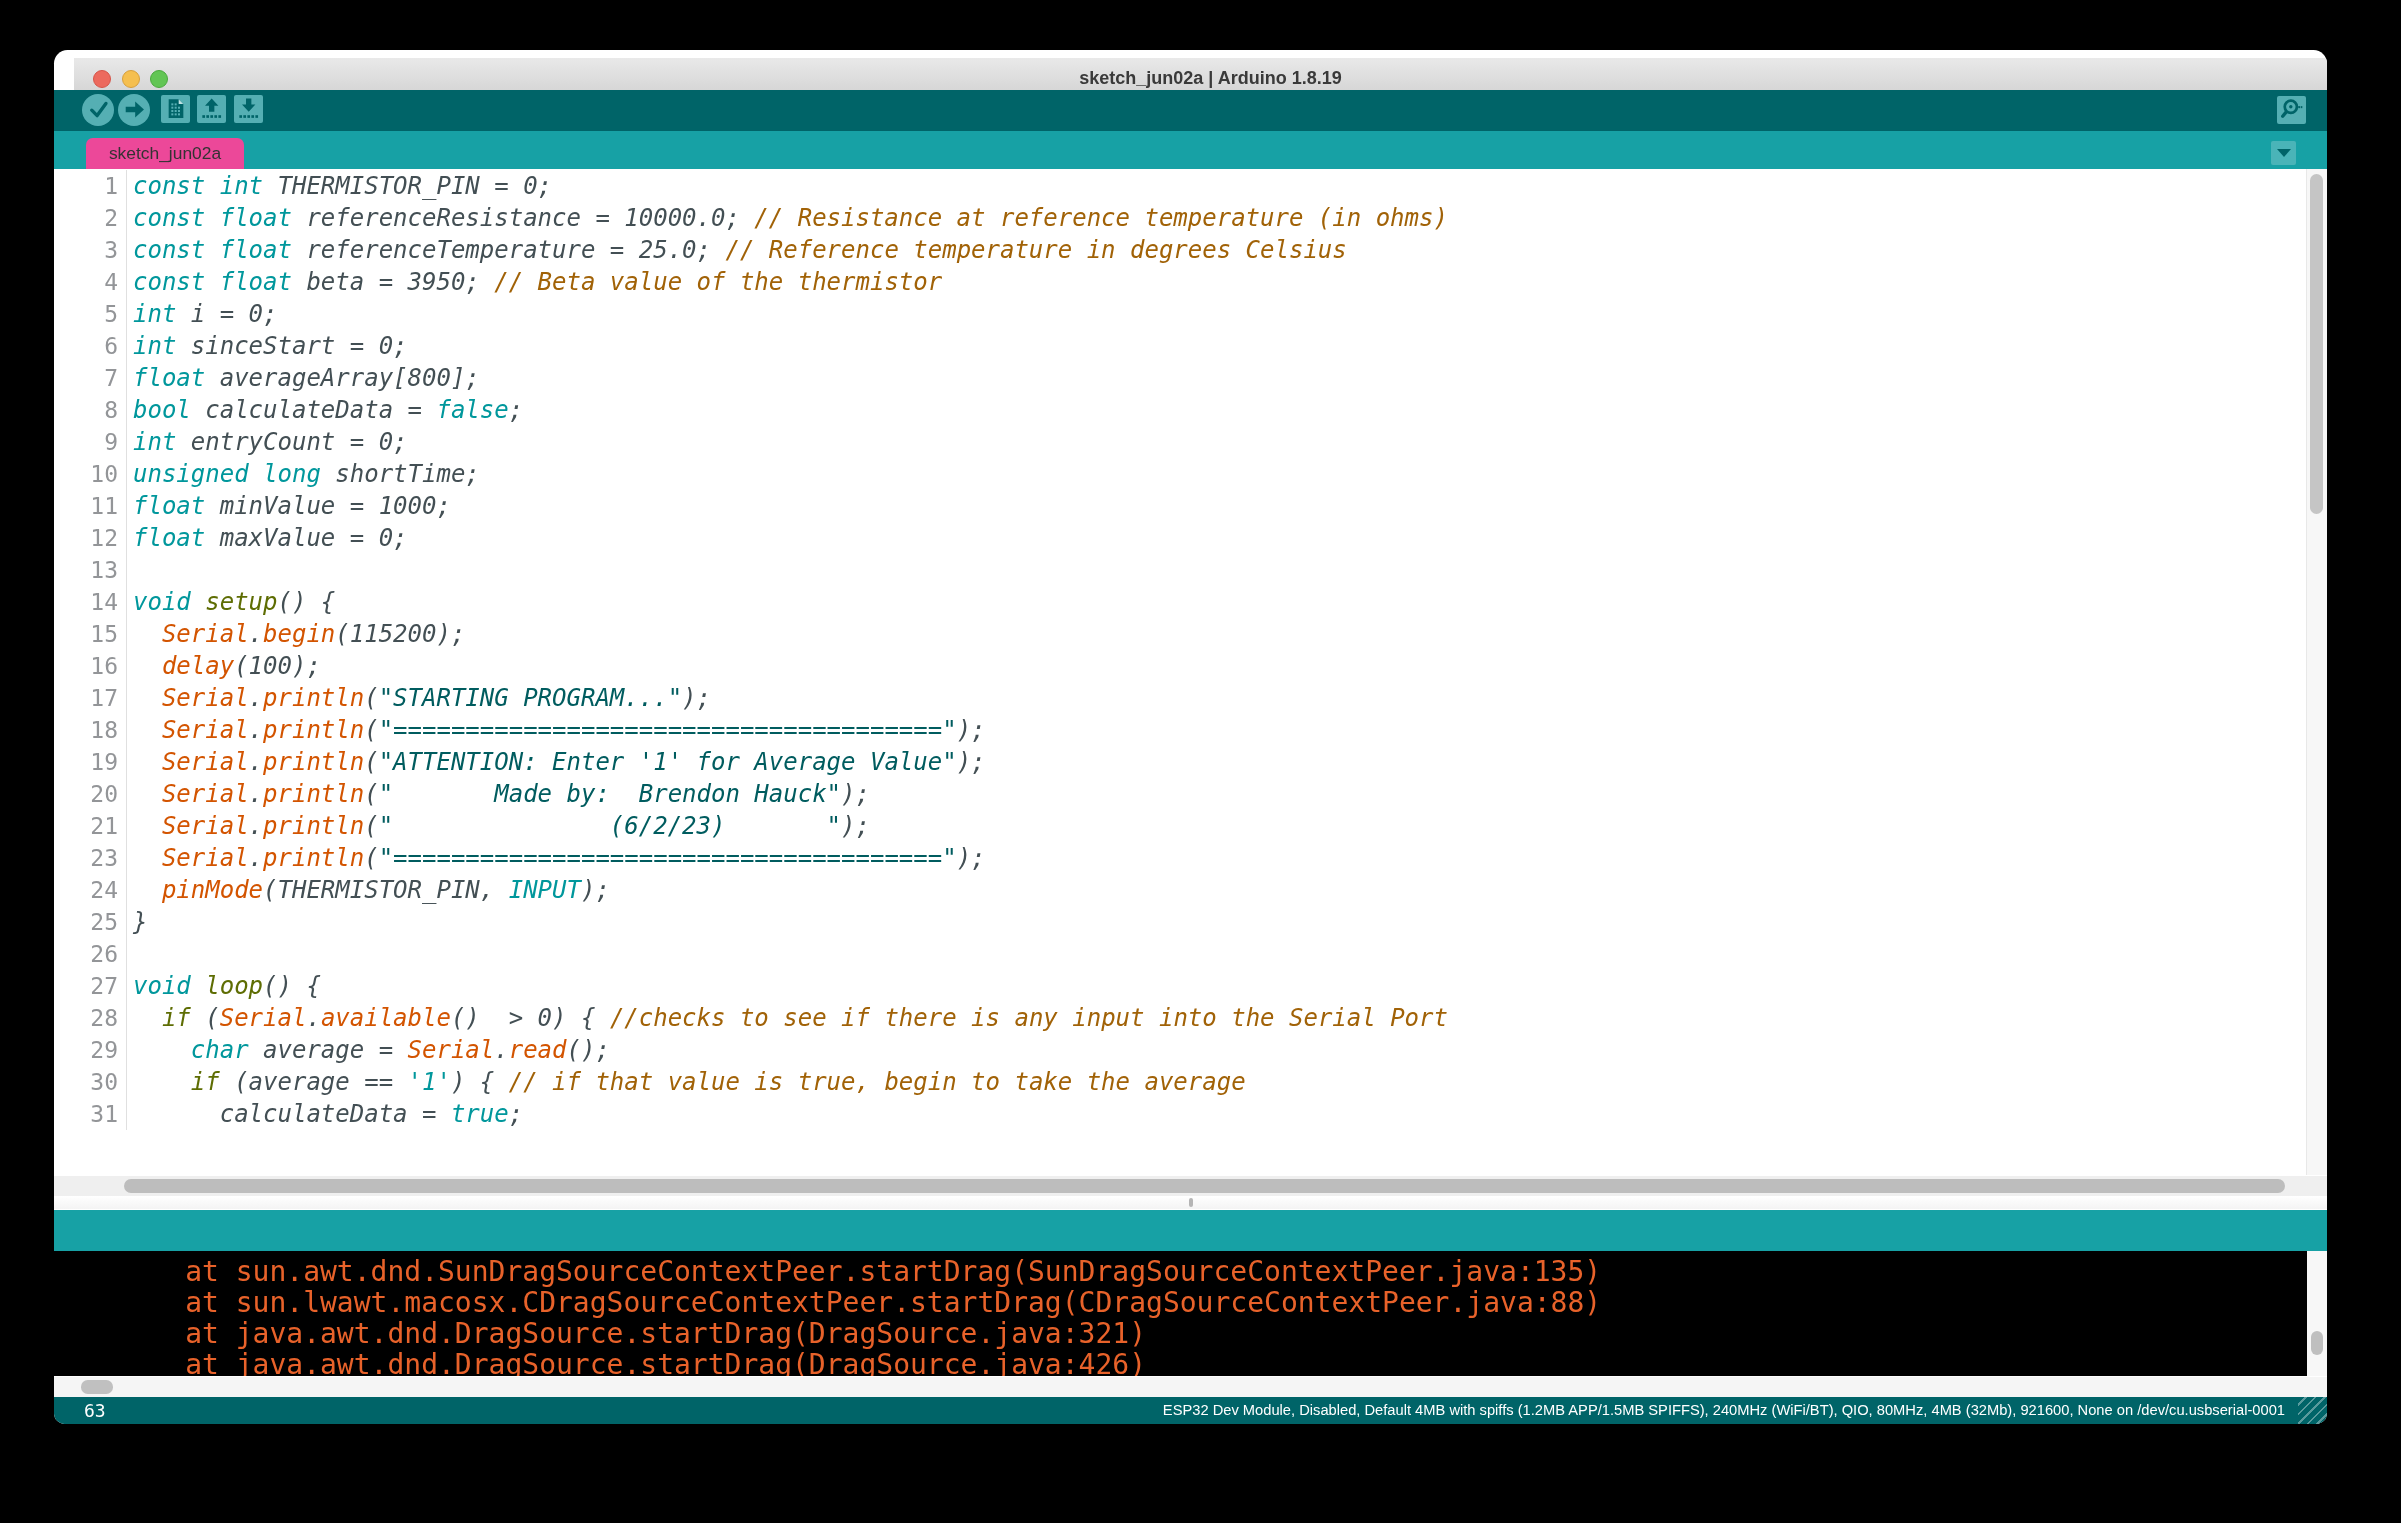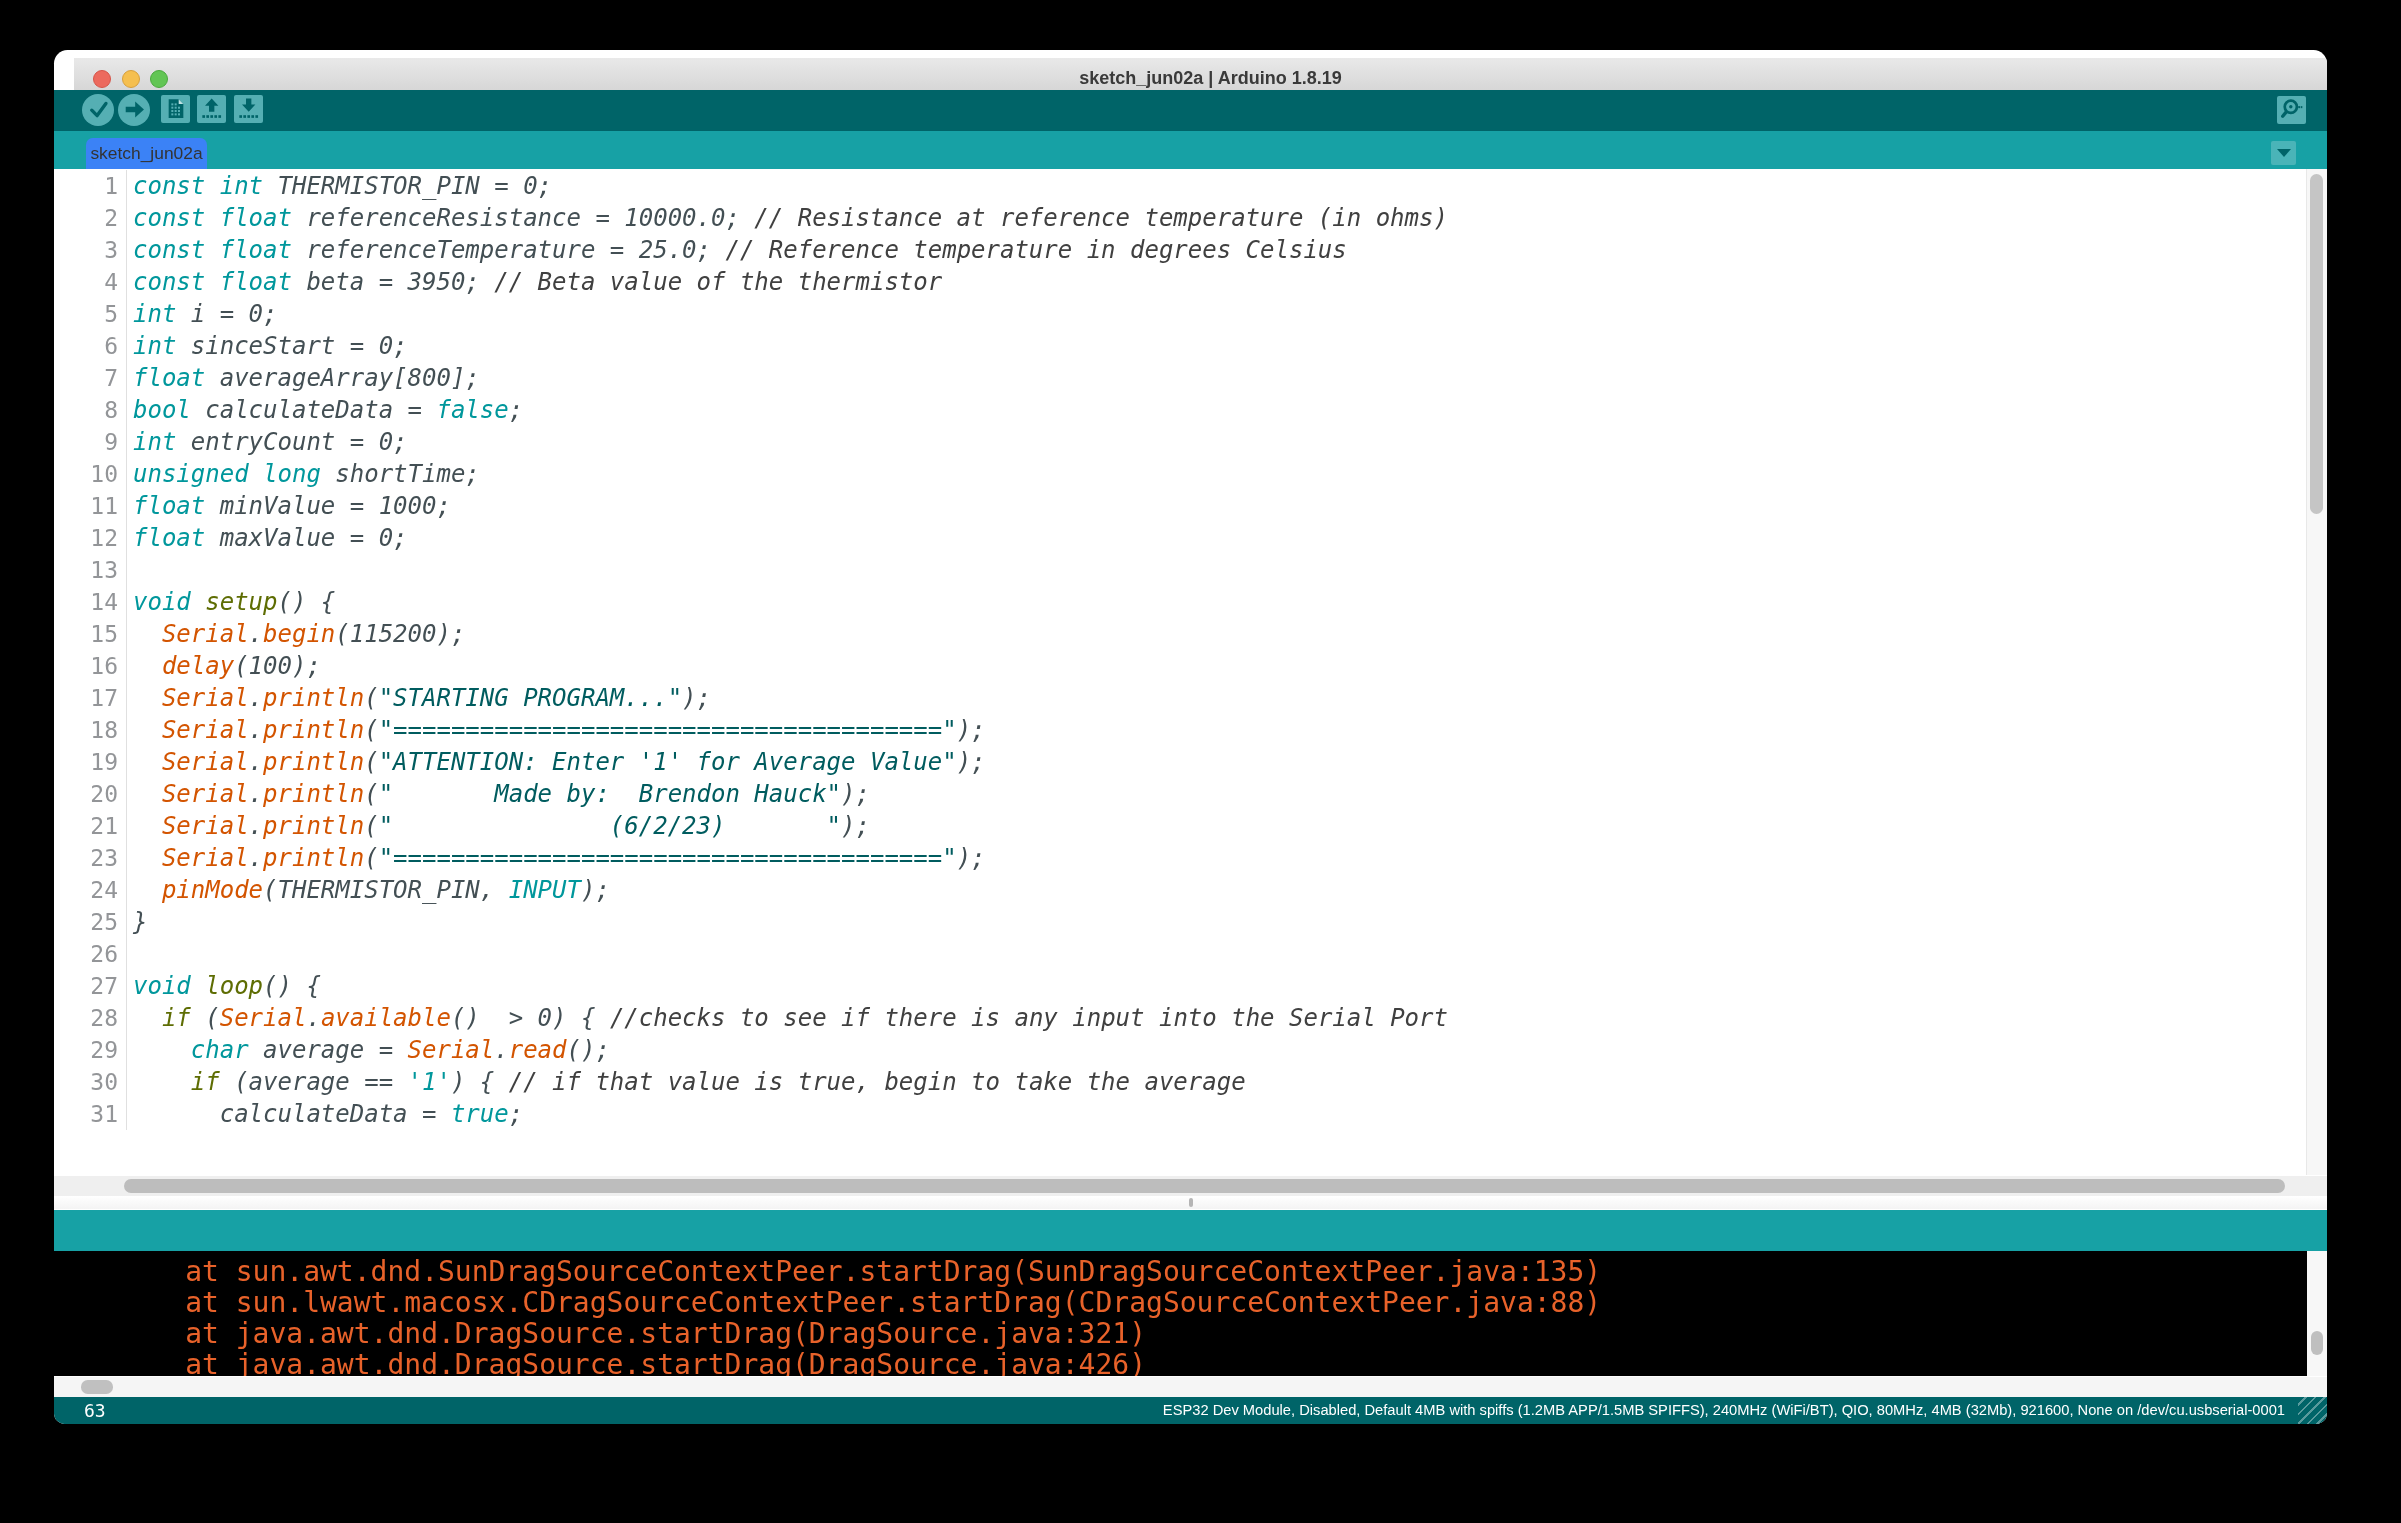--- a/index.html
+++ b/index.html
@@ -36,42 +36,42 @@
   .tbtn.square{width:29px;height:28px;border-radius:2px;top:5.4px;}
   #btn-verify{left:28px;}
   #btn-upload{left:64px;}
   #btn-new{left:107px;}
   #btn-open{left:143px;}
   #btn-save{left:180px;}
   #btn-serial{left:2223px;top:6px;}
   
   .tabbar{position:absolute;left:0;top:81px;width:100%;height:38px;background:#17a1a5;}
   .tab{
-    position:absolute;left:32px;top:7.4px;width:121px;height:31px;background:#3b82f6;
+    position:absolute;left:32px;top:7.4px;width:158px;height:31px;background:#ec4899;
     border-radius:6.7px 6.7px 0 0;display:flex;align-items:center;justify-content:center;
     font-size:17.4px;color:#333;
   }
   .tab-dd{
     position:absolute;left:2217px;top:10px;width:25px;height:23.5px;background:#4ab4b8;
     border-radius:2px;display:flex;align-items:center;justify-content:center;
   }
   .tab-dd .tri{width:0;height:0;border-left:7.4px solid transparent;border-right:7.4px solid transparent;border-top:8.7px solid #006468;}
   
   .editor{position:absolute;left:0;top:119px;width:100%;height:1006px;background:#fff;overflow:hidden;}
   .codearea{position:absolute;left:0;top:1.3px;right:20px;bottom:0;
     font-family:"DejaVu Sans Mono", monospace;font-size:24px;line-height:32px;}
   .crow{display:flex;height:32px;}
   .ln{width:64px;text-align:right;color:#939598;font-size:23px;flex:0 0 64px;}
   .code{flex:1;white-space:pre;margin-left:8px;border-left:1.3px solid #e0e0e0;padding-left:6px;color:#434f54;font-style:italic;}
   .tok-pl{color:#434f54;}
   .tok-kw{color:#00979c;}
   .tok-fn{color:#d35400;}
   .tok-st{color:#5e6d03;}
   .tok-str{color:#005c5f;}
-  .tok-com{color:#404040;}
+  .tok-com{color:#a16207;}
   .vscroll{position:absolute;right:0;top:0;width:20px;height:100%;background:#f7f7f7;border-left:0.7px solid #e8e8e8;}
   .vthumb{position:absolute;left:3.4px;top:5.4px;width:12.7px;height:340px;background:#c5c5c5;border-radius:6.7px;}
   
   .hscroll{position:absolute;left:0;top:1126px;width:100%;height:21px;background:#efefef;}
   .hthumb{position:absolute;left:70px;top:3.4px;width:2161px;height:14px;background:#bdbdbd;border-radius:7.4px;}
   
   .splitter{position:absolute;left:0;top:1146px;width:100%;height:13.4px;background:linear-gradient(#ffffff,#f4f4f4);}
   .split-handle{position:absolute;left:50%;top:2px;width:4px;height:9.4px;margin-left:-2px;background:#b5b5b5;border-radius:2px;}
   
   .console-band{position:absolute;left:0;top:1160px;width:100%;height:42px;background:#17a1a5;}

